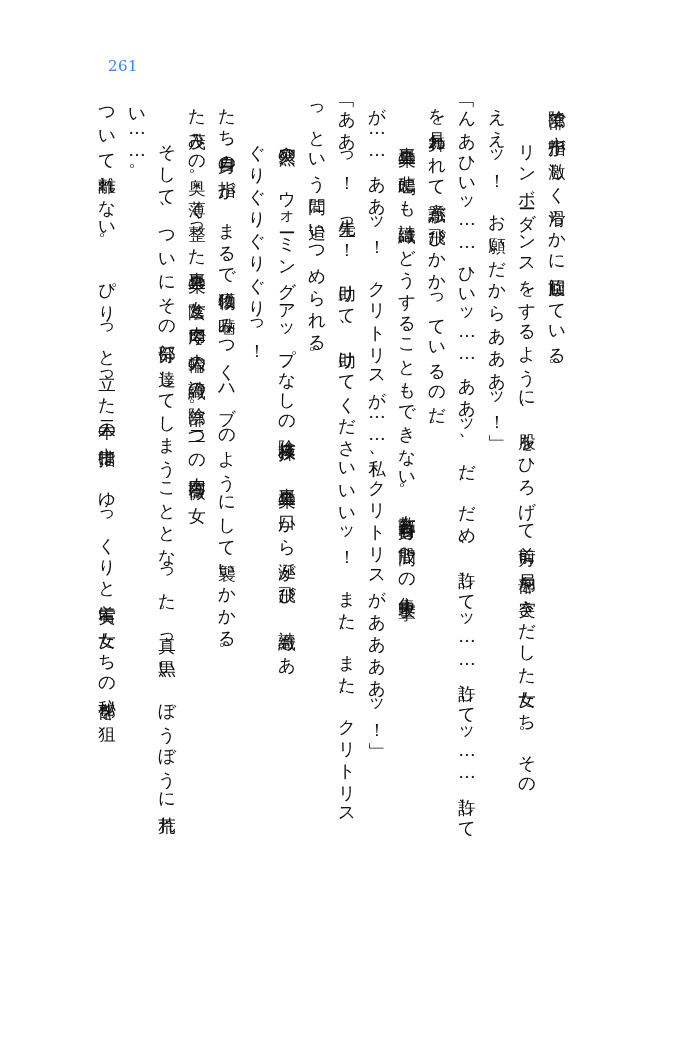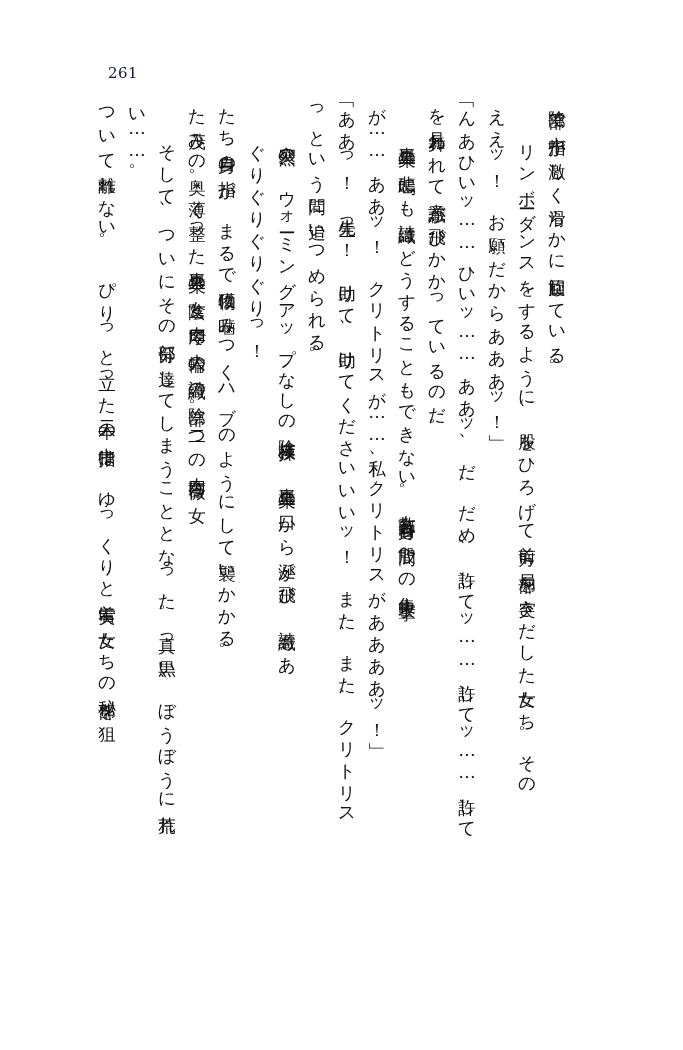--- a/index.html
+++ b/index.html
@@ -17,25 +17,25 @@
   }
   #page {
     position: relative;
     width: 683px;
     height: 1050px;
     background: #ffffff;
   }
   
   #page-number {
     position: absolute;
-    top: 64px;
+    top: 57px;
     left: 108px;
     font-size: 15px;
     letter-spacing: 0.5px;
-    color: #0f172a;
+    color: #3b82f6;
     font-family: "DejaVu Serif", "Liberation Serif", serif;
   }
   
   #text-body {
     position: absolute;
     top: 96px;
     right: 78px;
     height: 880px;
     width: 520px;
     display: flex;

